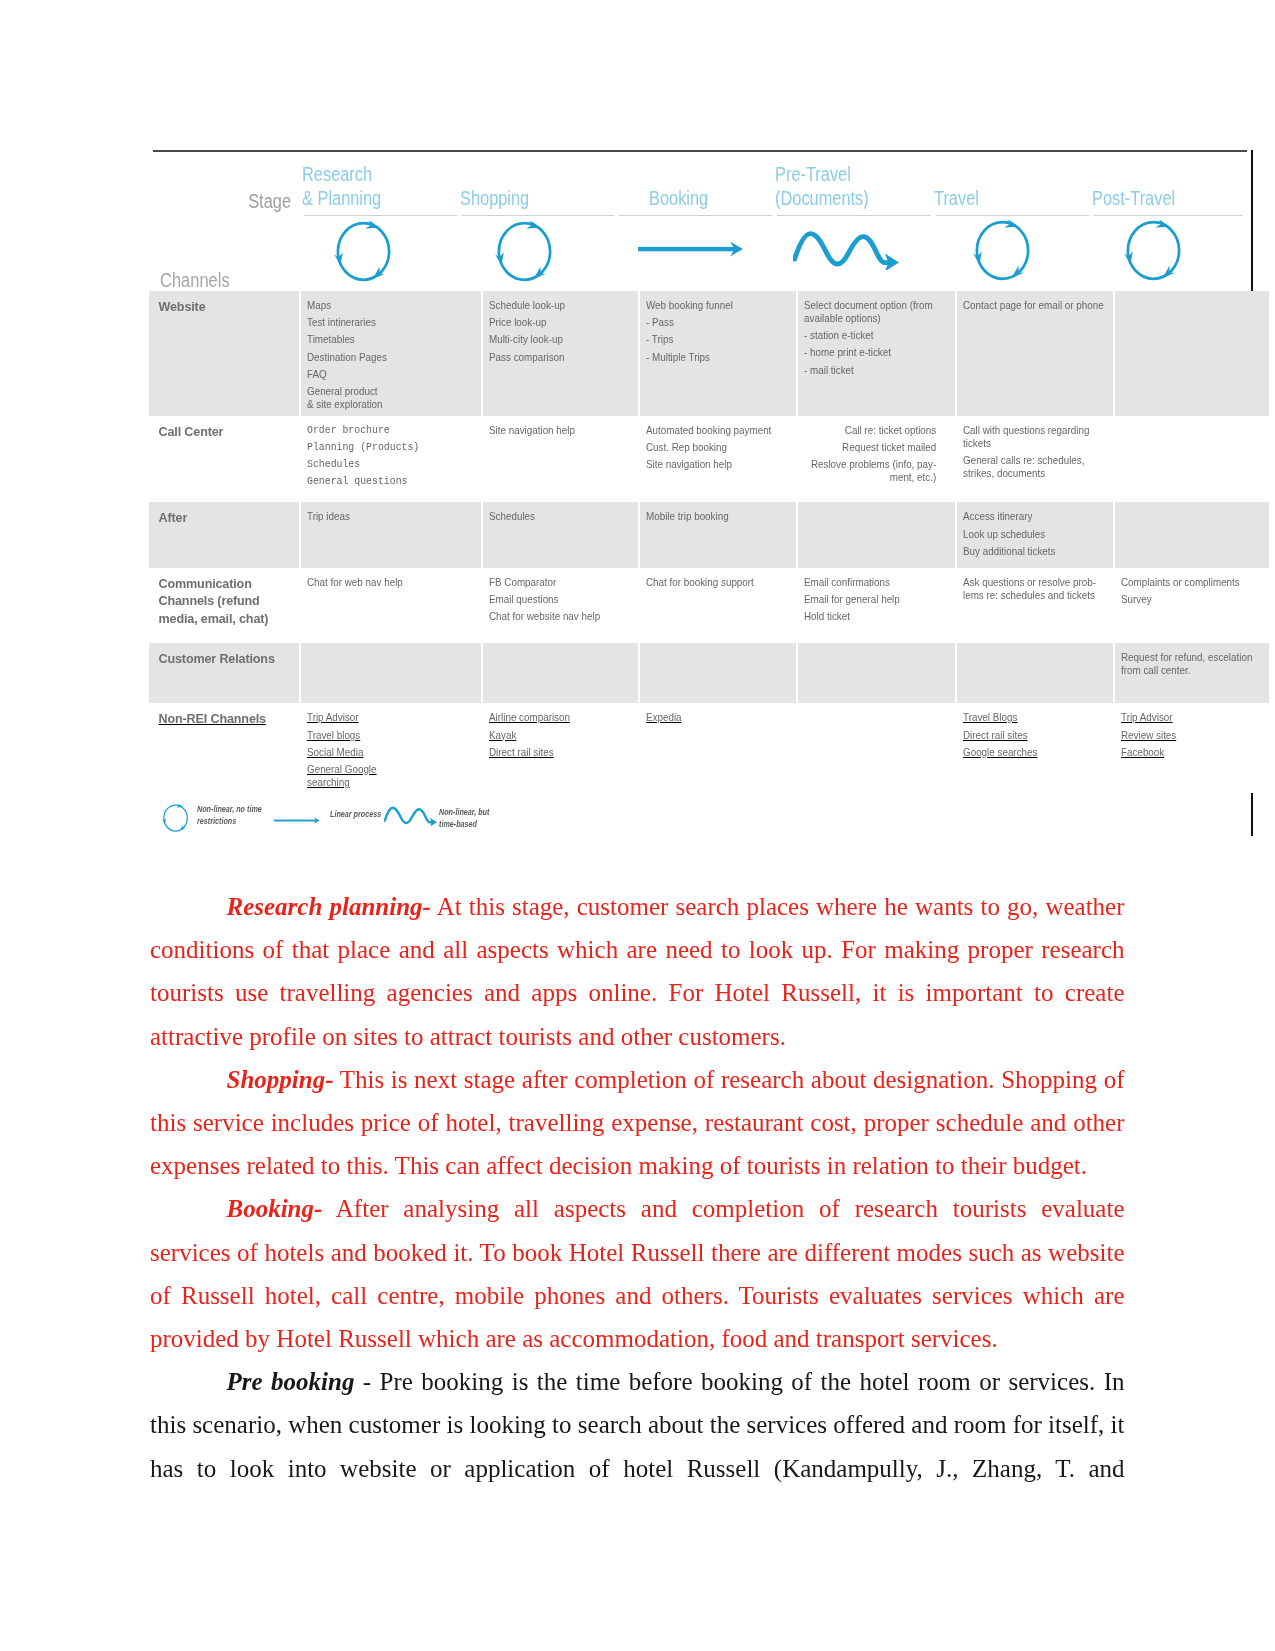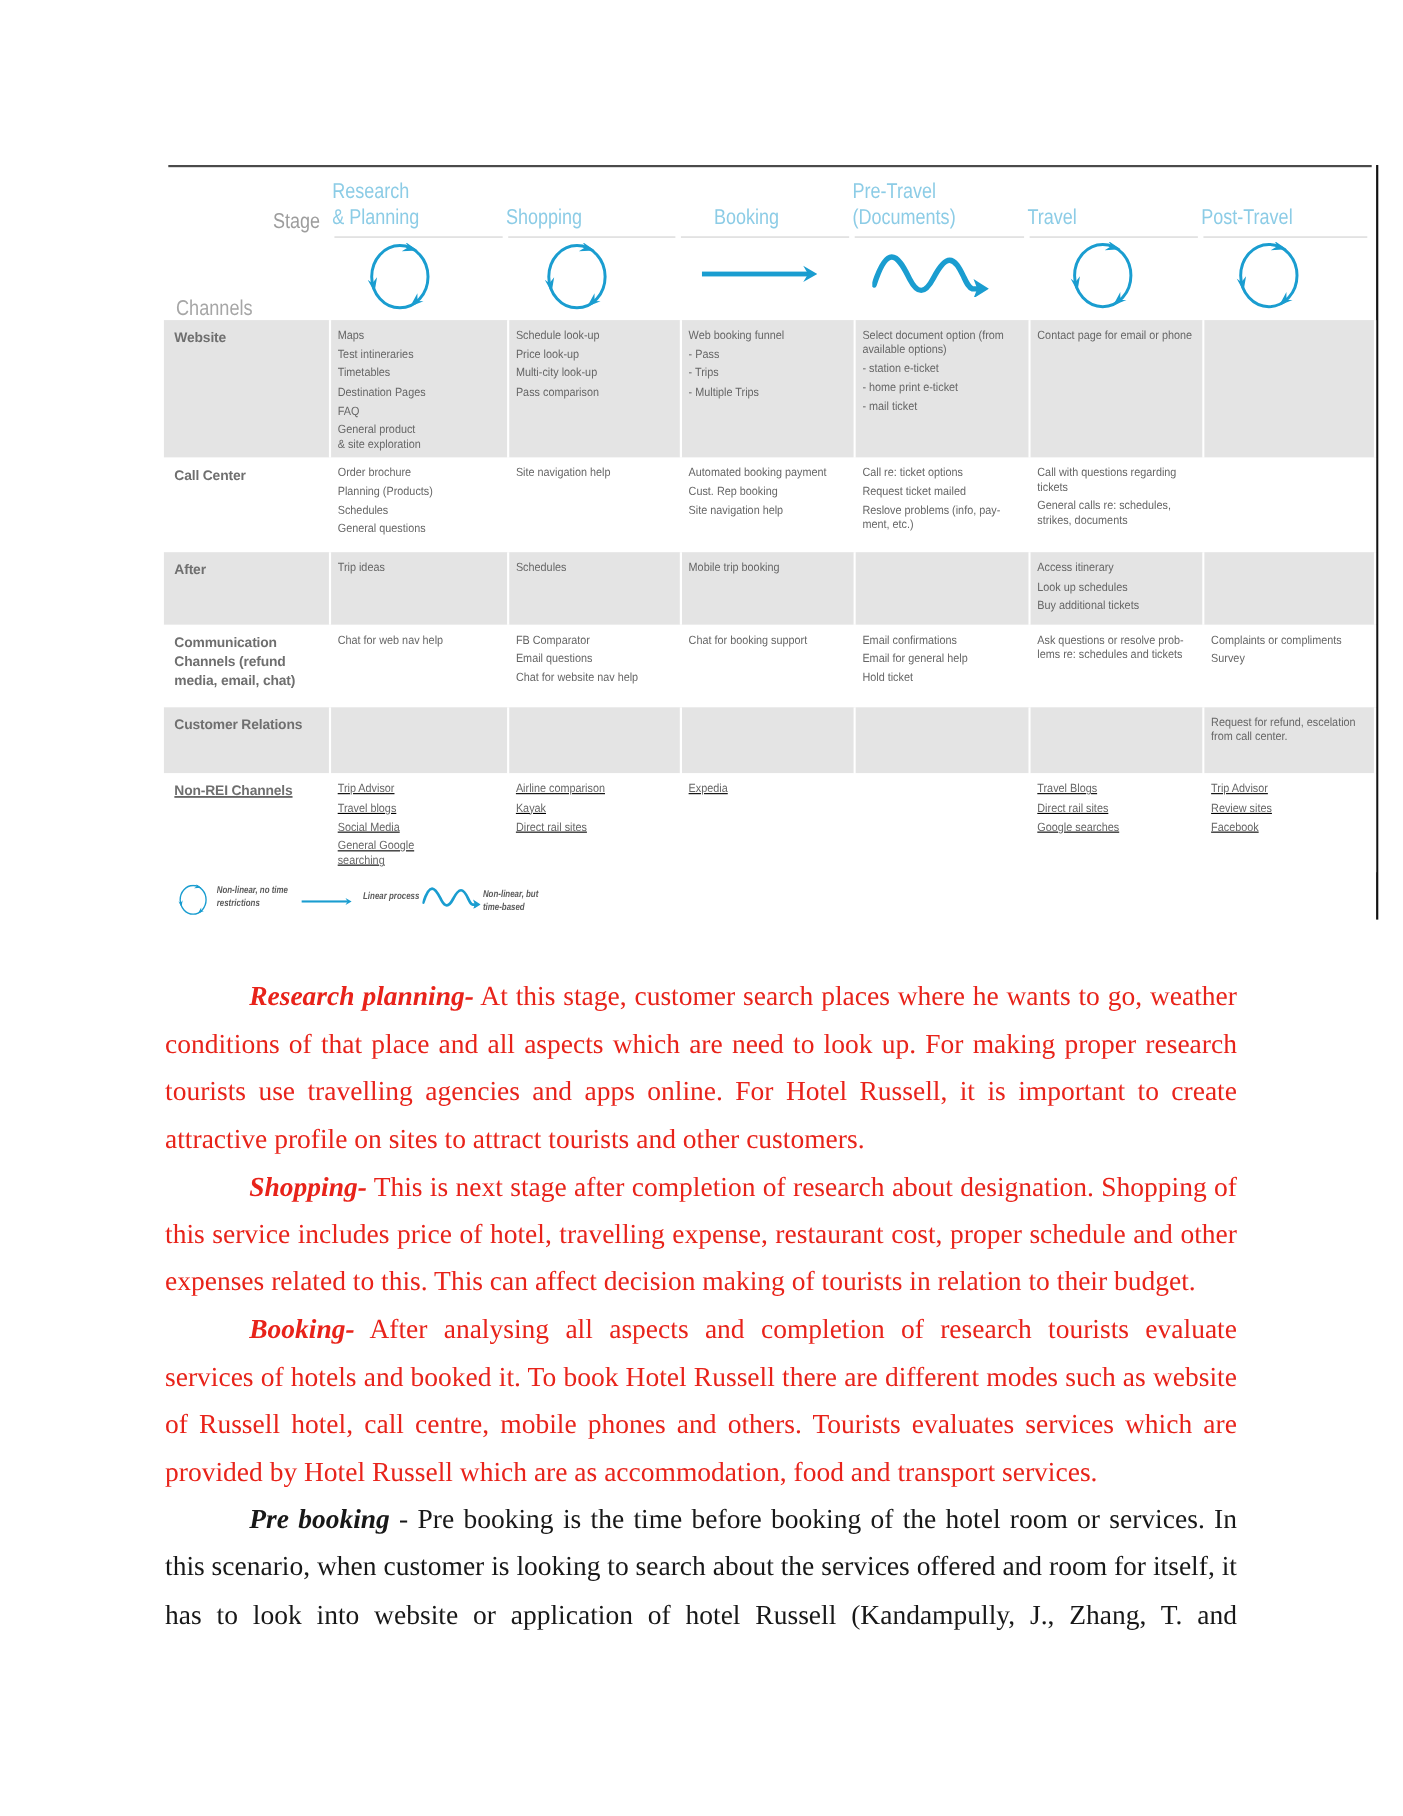--- a/index.html
+++ b/index.html
@@ -115,21 +115,21 @@
             <ellipse cx="29.5" cy="30.5" rx="25.6" ry="28.3" fill="none" stroke="#1a9dd0" stroke-width="2.7"></ellipse>
             <path fill="#1a9dd0" d="M45.81 6.66 L34.40 -1.17 L37.50 3.63 L31.25 7.48 Z"></path>
             <path fill="#1a9dd0" d="M6.49 44.68 L0.24 33.25 L4.48 36.61 L8.78 31.13 Z"></path>
             <path fill="#1a9dd0" d="M38.87 57.65 L51.01 52.82 L45.51 52.65 L45.47 45.48 Z"></path>
           </svg></div>
       </div>
     <table class="matrix">
         <tbody id="matrix-body">
           <tr class="shaded" style="height: 124.8px;">
             <td class="rowhead" style="width: 152px;">Website</td>
-            <td style="width: 162px;">
+            <td style="width: 182px;">
               <div class="citem">
                 <div>Maps</div>
               </div>
               <div class="citem">
                 <div>Test intineraries</div>
               </div>
               <div class="citem">
                 <div>Timetables</div>
               </div>
               <div class="citem">
@@ -188,21 +188,21 @@
             </td>
             <td style="width: 158px;">
               <div class="citem">
                 <div>Contact page for email or phone</div>
               </div>
             </td>
             <td style="width: 156px;"></td>
           </tr>
           <tr class="plain" style="height: 86.9px;">
             <td class="rowhead" style="width: 152px;">Call Center</td>
-            <td style="width: 158px;">
+            <td style="width: 158px; font-family: Liberation Mono, monospace;">
               <div class="citem">
                 <div>Order brochure</div>
               </div>
               <div class="citem">
                 <div>Planning (Products)</div>
               </div>
               <div class="citem">
                 <div>Schedules</div>
               </div>
               <div class="citem">
@@ -218,21 +218,21 @@
               <div class="citem">
                 <div>Automated booking payment</div>
               </div>
               <div class="citem">
                 <div>Cust. Rep booking</div>
               </div>
               <div class="citem">
                 <div>Site navigation help</div>
               </div>
             </td>
-            <td style="width: 159px;">
+            <td style="width: 159px; text-align: right;">
               <div class="citem">
                 <div>Call re: ticket options</div>
               </div>
               <div class="citem">
                 <div>Request ticket mailed</div>
               </div>
               <div class="citem">
                 <div>Reslove problems (info, pay-</div>
                 <div>ment, etc.)</div>
               </div>

